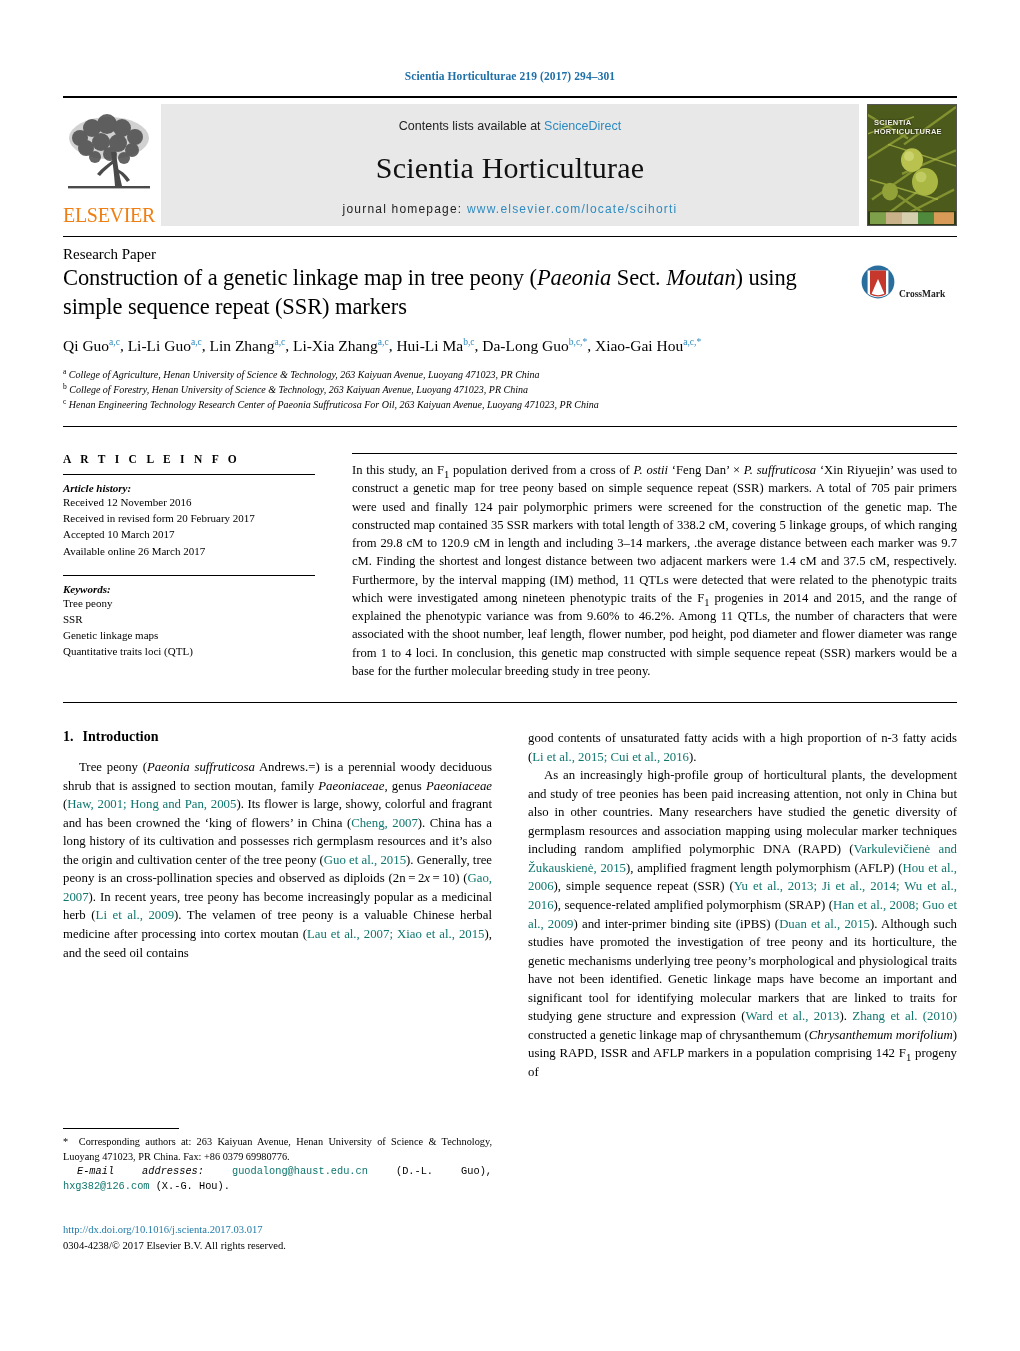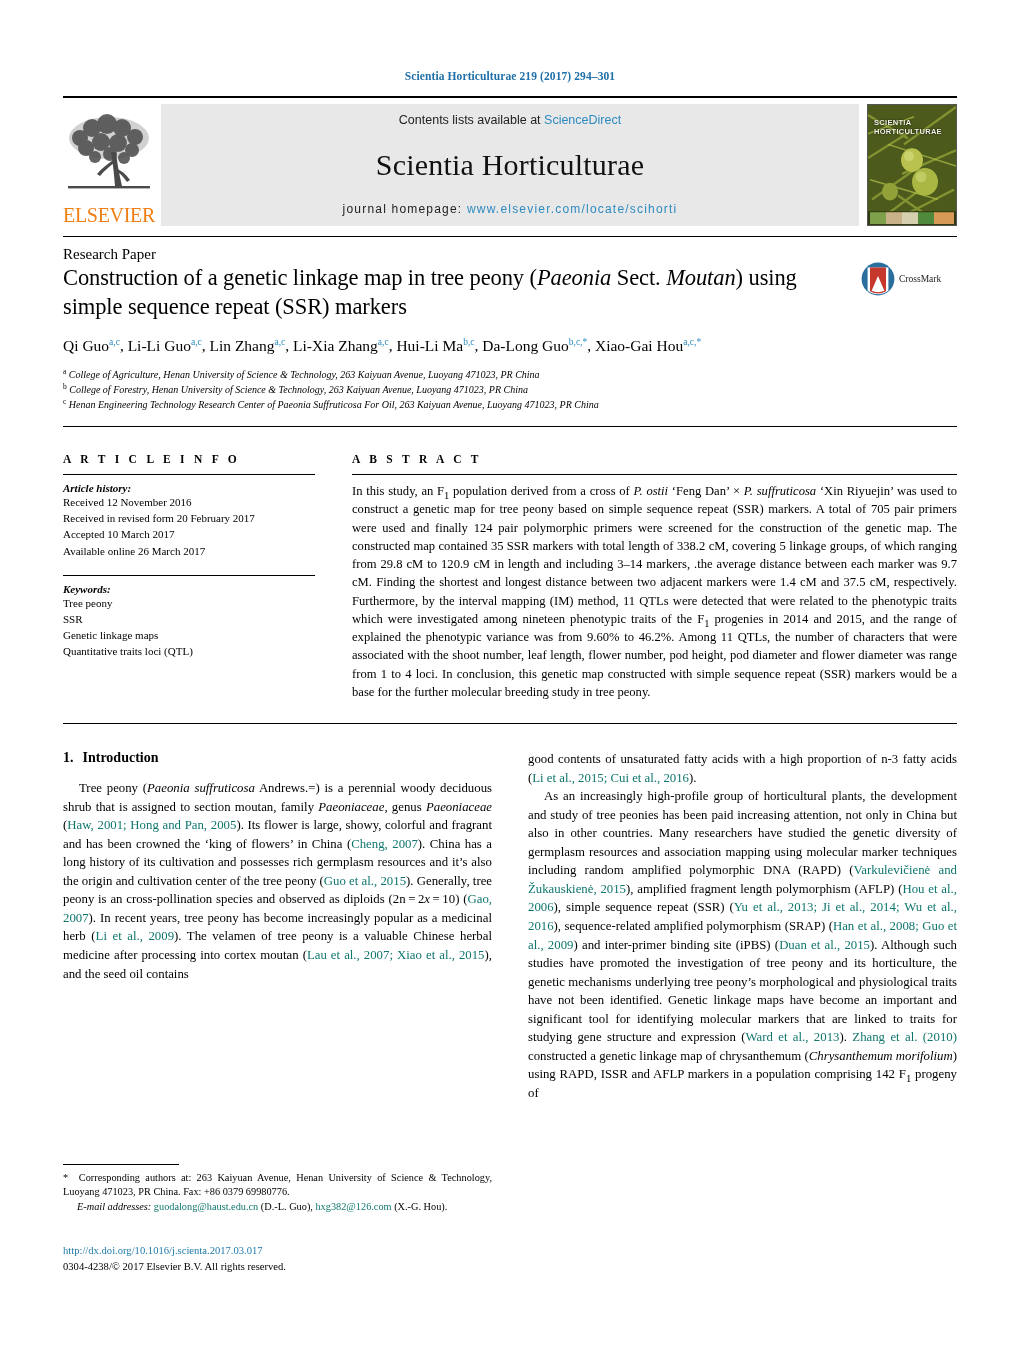--- a/index.html
+++ b/index.html
@@ -67,21 +67,21 @@
     margin-top: 1px;
     font-weight: normal;
   }
   .masthead-center {
     flex: 1 1 auto;
     background: #e8e8e8;
     display: flex;
     flex-direction: column;
     justify-content: space-between;
     align-items: center;
-    padding: 9px 0 10px 0;
+    padding: 15px 0 10px 0;
     margin: 0 8px 0 6px;
   }
   .contents-line {
     font-family: "Liberation Sans", sans-serif;
     font-size: 12.5px;
     color: #222;
   }
   .contents-line .sd { color: #2e8bc0; }
   .journal-name {
     font-family: "Liberation Serif", serif;
@@ -147,22 +147,23 @@
     max-width: 760px;
   }
   .authors sup { color: #2e8bc0; font-size: 9.5px; }
   .crossmark {
     position: absolute;
     right: 0;
     top: 22px;
     width: 96px;
     height: 40px;
     display: flex;
-    align-items: center;
+    align-items: flex-end;
     gap: 4px;
+    font-weight: bold;
   }
   .crossmark-text {
     font-family: "Liberation Serif", serif;
     font-size: 9.5px;
     color: #222;
   }
   .affiliations {
     margin-top: 10px;
     font-family: "Liberation Serif", serif;
     font-style: italic;
@@ -410,39 +411,38 @@
           <div class="info-line">Tree peony</div>
           <div class="info-line">SSR</div>
           <div class="info-line">Genetic linkage maps</div>
           <div class="info-line">Quantitative traits loci (QTL)</div>
         </div>
       </div>
 
       <div class="col-gap"></div>
 
       <div class="col-abs">
-        <div class="sec-head">A B S T R A C T</div>
         <div class="hr-sec"></div>
         <div class="abstract-body">In this study, an F<sub>1</sub> population derived from a cross of <i>P. ostii</i> ‘Feng Dan’ × <i>P. suffruticosa</i> ‘Xin Riyuejin’ was used to construct a genetic map for tree peony based on simple sequence repeat (SSR) markers. A total of 705 pair primers were used and finally 124 pair polymorphic primers were screened for the construction of the genetic map. The constructed map contained 35 SSR markers with total length of 338.2 cM, covering 5 linkage groups, of which ranging from 29.8 cM to 120.9 cM in length and including 3–14 markers, .the average distance between each marker was 9.7 cM. Finding the shortest and longest distance between two adjacent markers were 1.4 cM and 37.5 cM, respectively. Furthermore, by the interval mapping (IM) method, 11 QTLs were detected that were related to the phenotypic traits which were investigated among nineteen phenotypic traits of the F<sub>1</sub> progenies in 2014 and 2015, and the range of explained the phenotypic variance was from 9.60% to 46.2%. Among 11 QTLs, the number of characters that were associated with the shoot number, leaf length, flower number, pod height, pod diameter and flower diameter was range from 1 to 4 loci. In conclusion, this genetic map constructed with simple sequence repeat (SSR) markers would be a base for the further molecular breeding study in tree peony.</div>
       </div>
     </div>
 
     <div class="body-rule"></div>
 
     <div class="body-cols">
       <div class="bcol" style="height:525px;">
         <div class="h1">
           <span class="num">1.</span><span>Introduction</span>
         </div>
         <p class="para">Tree peony (<i>Paeonia suffruticosa</i> Andrews.=) is a perennial woody deciduous shrub that is assigned to section moutan, family <i>Paeoniaceae</i>, genus <i>Paeoniaceae</i> (<span class="ref">Haw, 2001; Hong and Pan, 2005</span>). Its flower is large, showy, colorful and fragrant and has been crowned the ‘king of flowers’ in China (<span class="ref">Cheng, 2007</span>). China has a long history of its cultivation and possesses rich germplasm resources and it’s also the origin and cultivation center of the tree peony (<span class="ref">Guo et al., 2015</span>). Generally, tree peony is an cross-pollination species and observed as diploids (2n = 2<i>x</i> = 10) (<span class="ref">Gao, 2007</span>). In recent years, tree peony has become increasingly popular as a medicinal herb (<span class="ref">Li et al., 2009</span>). The velamen of tree peony is a valuable Chinese herbal medicine after processing into cortex moutan (<span class="ref">Lau et al., 2007; Xiao et al., 2015</span>), and the seed oil contains</p>
 
         <div class="footnote-wrap">
           <div class="fn-rule"></div>
           <div class="fn"><span class="star">*</span>&nbsp; Corresponding authors at: 263 Kaiyuan Avenue, Henan University of Science &amp; Technology, Luoyang 471023, PR China. Fax: +86 0379 69980776.</div>
-          <div class="fn" style="text-indent:14px;"><i>E-mail addresses:</i> <span class="ref">guodalong@haust.edu.cn</span> (D.-L. Guo), <span class="ref">hxg382@126.com</span> (X.-G. Hou).</div>
+          <div class="fn" style="text-indent:14px;font-family:Liberation Mono, monospace;"><i>E-mail addresses:</i> <span class="ref">guodalong@haust.edu.cn</span> (D.-L. Guo), <span class="ref">hxg382@126.com</span> (X.-G. Hou).</div>
           <div class="doi-block">
             <div class="doi-link">http://dx.doi.org/10.1016/j.scienta.2017.03.017</div>
             <div>0304-4238/© 2017 Elsevier B.V. All rights reserved.</div>
           </div>
         </div>
       </div>
 
       <div class="bgap"></div>
 
       <div class="bcol">

